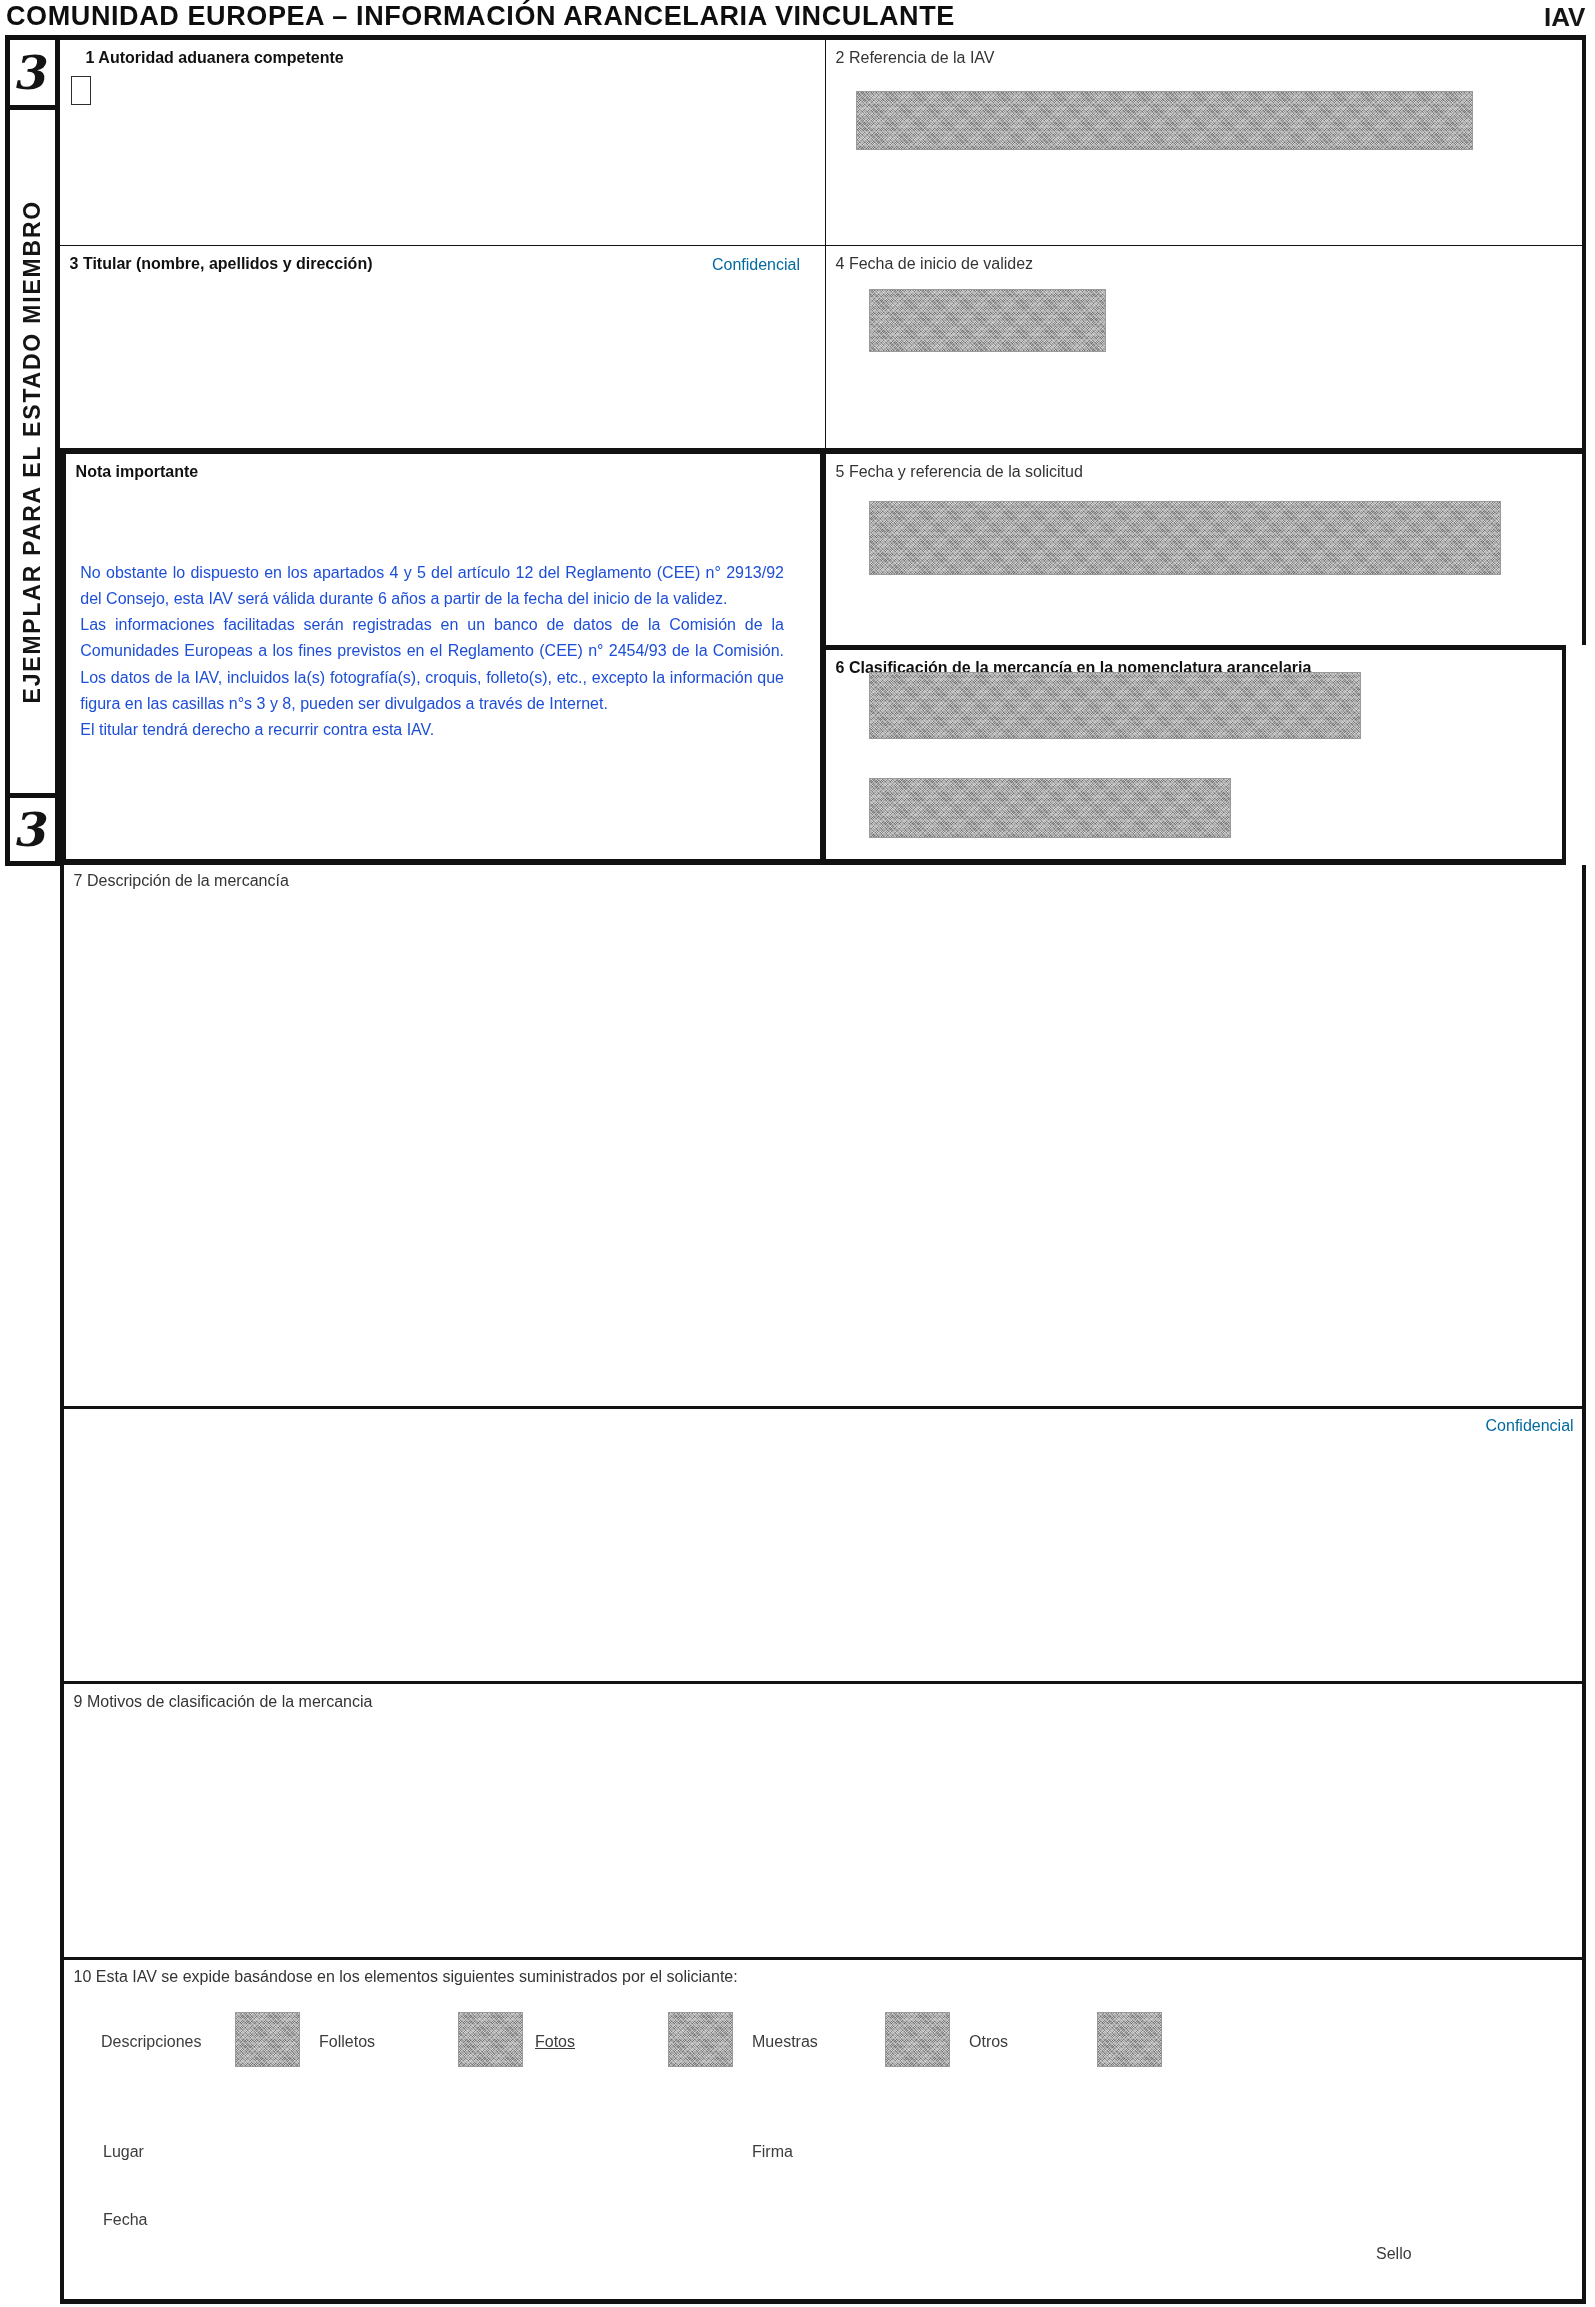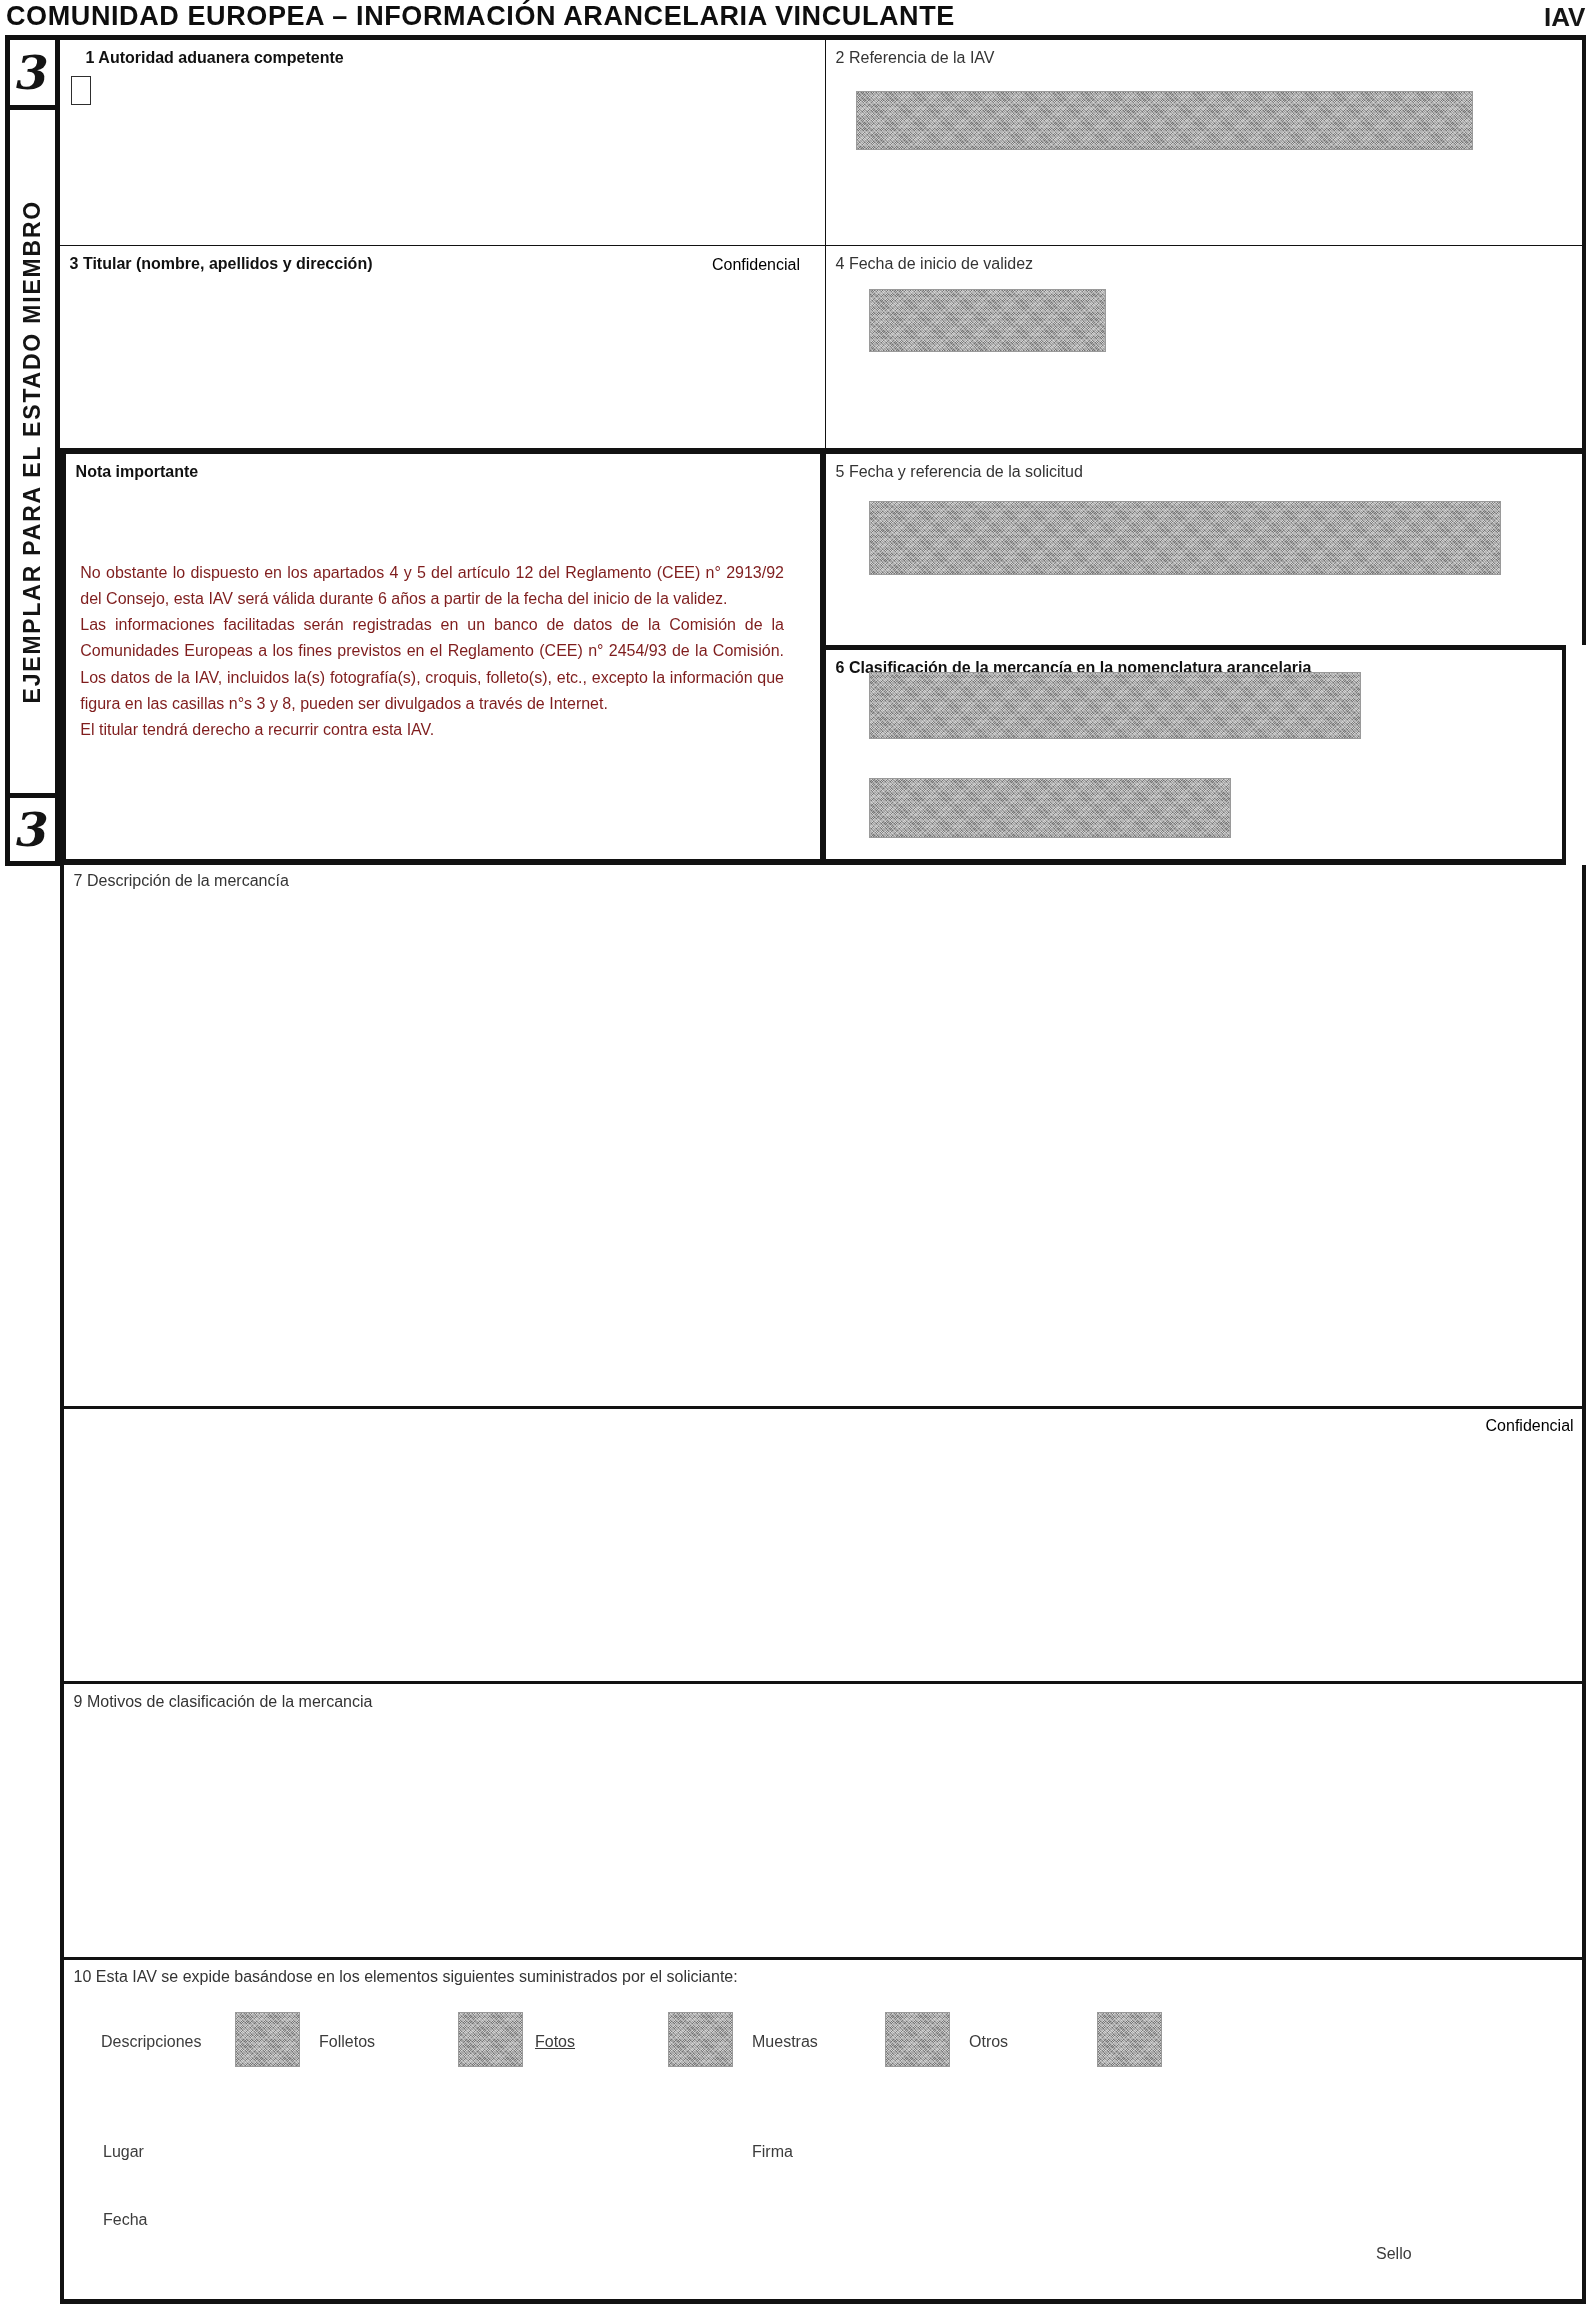--- a/index.html
+++ b/index.html
@@ -17,21 +17,21 @@
     font-size:27px;font-weight:bold;letter-spacing:0.6px;
     color:#0e0e0e;white-space:nowrap;
   }
   .iav{
     top:2.4px;right:9.6px;
     font-size:26px;font-weight:bold;color:#151515;
   }
   .cell{border:0 solid #121212;background:#fff;}
   .lbl{font-size:16px;line-height:1.25;color:#343434;padding:8.4px 9.6px;}
   .lbl-b{font-weight:bold;color:#111;}
-  .conf{position:absolute;top:9.6px;font-size:16px;color:#000000;}
+  .conf{position:absolute;top:9.6px;font-size:16px;color:#0369a1;}
   .sidebar{
     left:4.8px;top:35px;width:55px;height:831px;
     border:5.4px solid #101010;
     display:flex;flex-direction:column;background:#fff;
   }
   .sb-cell{display:flex;align-items:center;justify-content:center;}
   .sb-num{
     font-family:"DejaVu Serif", serif;
     font-style:italic;font-weight:bold;font-size:47px;color:#141414;
     line-height:1;
@@ -44,21 +44,21 @@
   .hatch{
     background-color:#b3b3b3;
     background-image:
       repeating-linear-gradient(45deg, rgba(255,255,255,.45) 0 0.6px, transparent 0.6px 1.8px),
       repeating-linear-gradient(-45deg, rgba(0,0,0,.28) 0 0.6px, transparent 0.6px 1.8px),
       repeating-linear-gradient(0deg, rgba(0,0,0,.10) 0 0.6px, transparent 0.6px 1.2px);
     border:0.6px solid #9a9a9a;
   }
   .note-text{
     margin:69px 36px 0 14.3px;
-    font-size:16px;line-height:1.64;text-align:justify;color:#7f1d1d;
+    font-size:16px;line-height:1.64;text-align:justify;color:#1d4ed8;
   }
   .note-text p{margin:0;}
   .small-rect{border:1.8px solid #2e2e2e;background:#fff;}
   .foot-lbl{font-size:16px;color:#3c3c3c;}
 </style>
 </head>
 <body>
 
 <div class="page">
 

